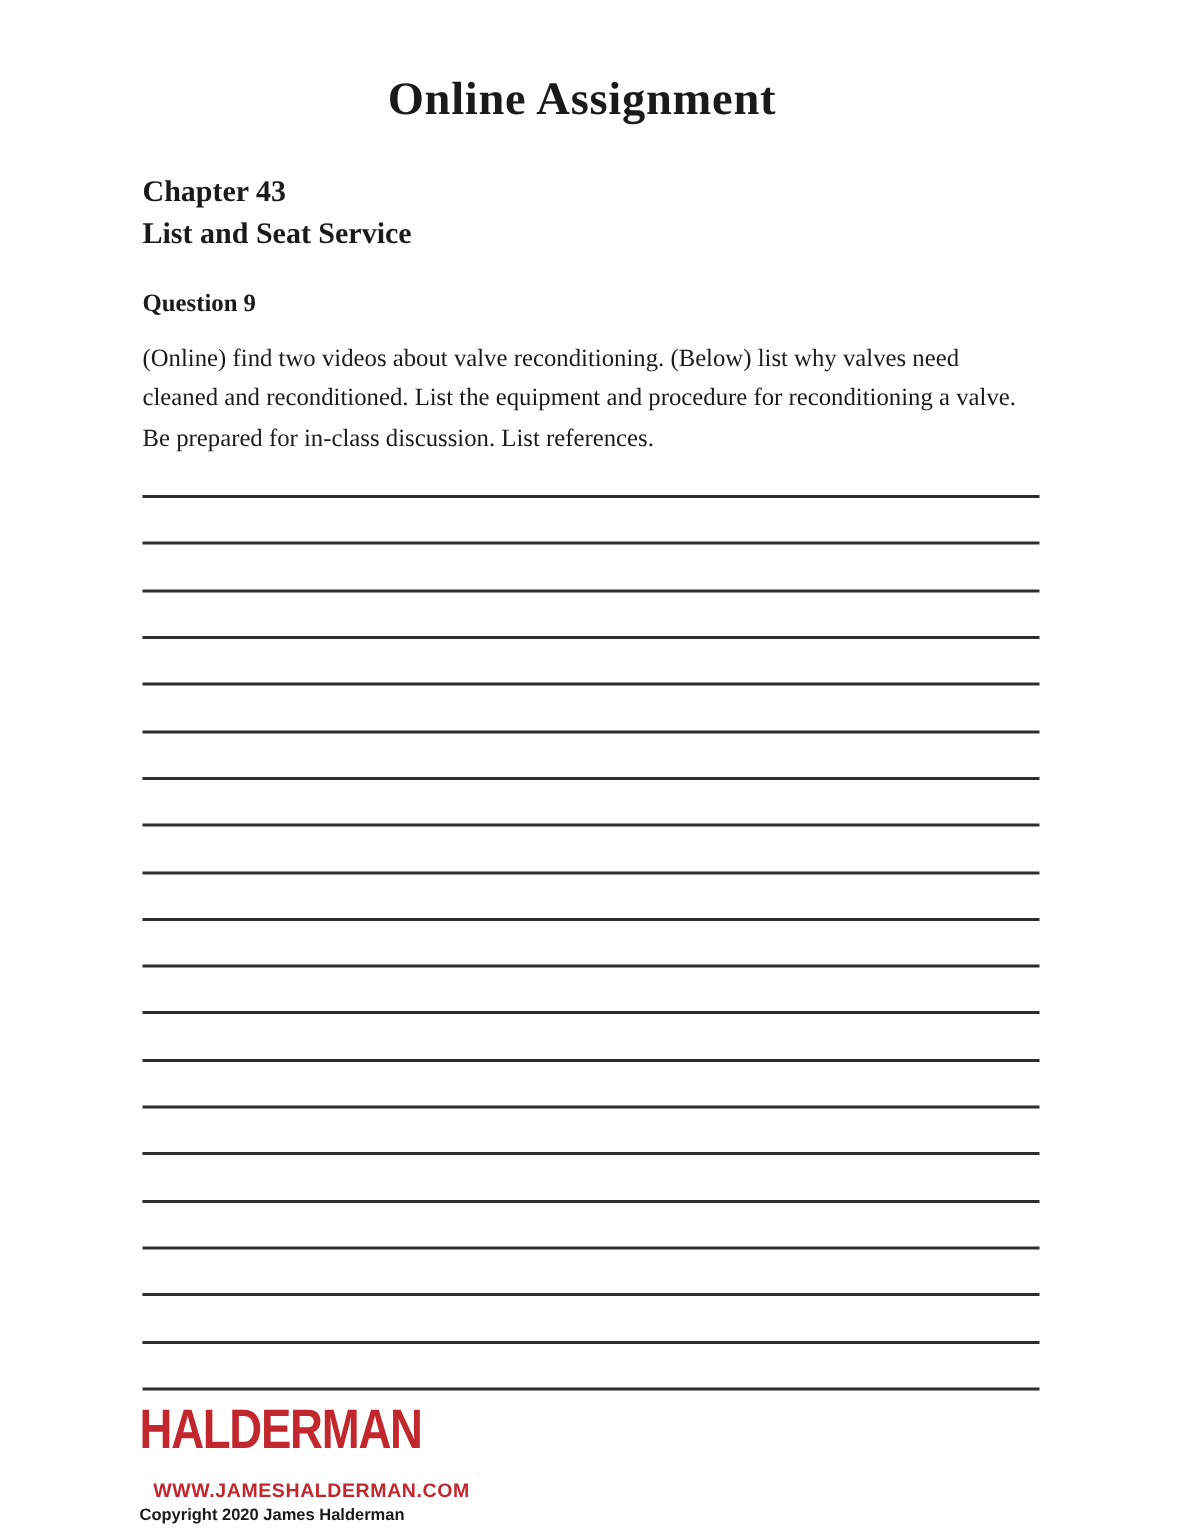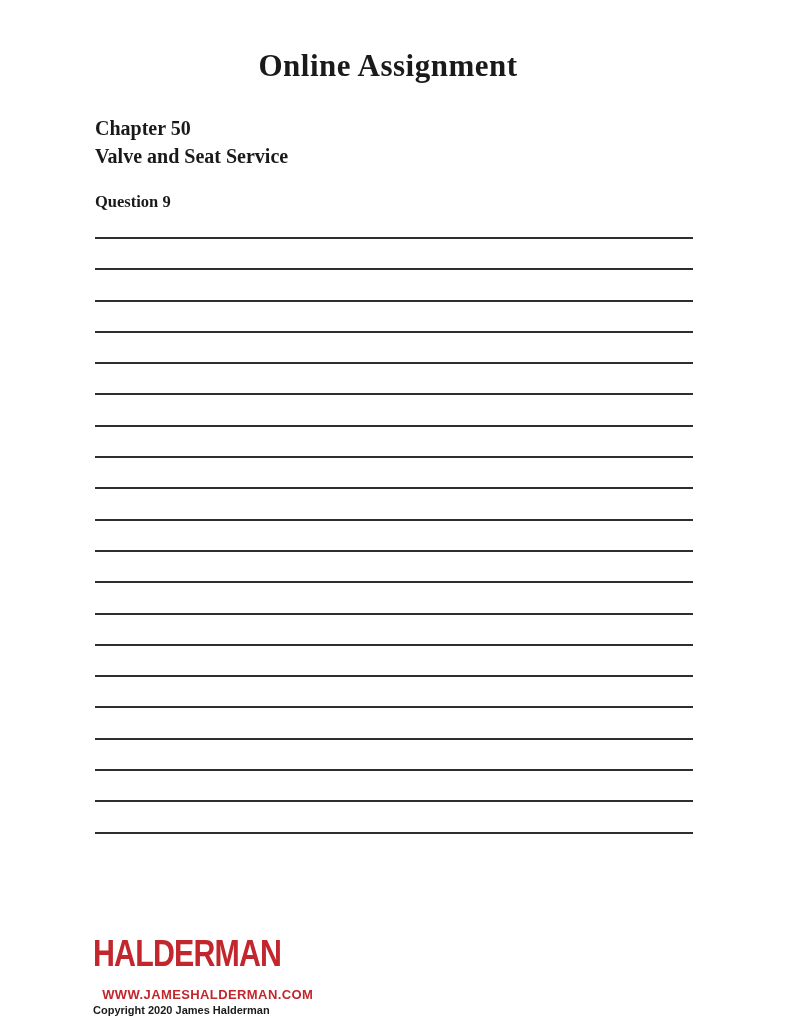--- a/index.html
+++ b/index.html
@@ -96,26 +96,27 @@
     white-space: nowrap;
   }
 </style>
 </head>
 <body>
 
 <div class="page">
 
   <h1 class="doc-title">Online Assignment</h1>
 
-  <div class="chapter-heading">Chapter 50</div>
+  <div class="chapter-heading">Chapter 43</div>
 
-  <div class="chapter-subtitle">Valve and Seat Service</div>
+  <div class="chapter-subtitle">List and Seat Service</div>
 
   <div class="question-label">Question 9</div>
 
+  <p class="question-text">(Online) find two videos about valve reconditioning. (Below) list why valves need cleaned and reconditioned. List the equipment and procedure for reconditioning a valve. Be prepared for in-class discussion. List references.</p>
 
   <div class="answer-lines">
       <div class="answer-line" style="background: rgb(46, 46, 46);"></div>
       <div class="answer-line" style="background: rgb(46, 46, 46);"></div>
       <div class="answer-line" style="background: rgb(46, 46, 46);"></div>
       <div class="answer-line" style="background: rgb(46, 46, 46);"></div>
       <div class="answer-line" style="background: rgb(46, 46, 46);"></div>
       <div class="answer-line" style="background: rgb(46, 46, 46);"></div>
       <div class="answer-line" style="background: rgb(46, 46, 46);"></div>
       <div class="answer-line" style="background: rgb(46, 46, 46);"></div>

